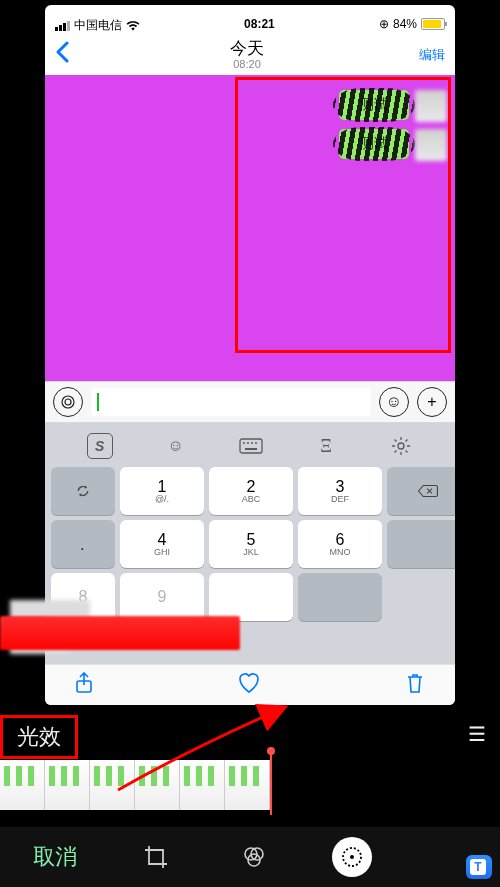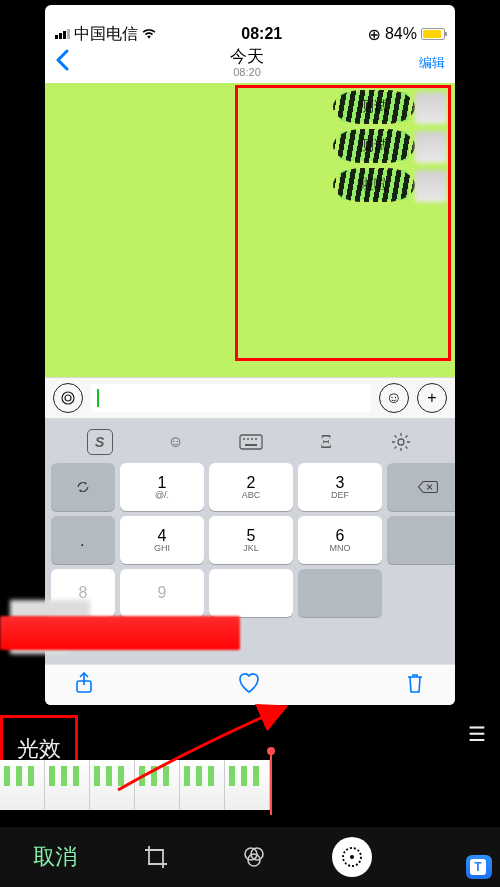--- a/index.html
+++ b/index.html
@@ -1,38 +1,38 @@
 <!DOCTYPE html>
 <html><head>
 <meta charset="utf-8">
 <style>
   html,body{margin:0;padding:0;width:500px;height:887px;background:#000;font-family:-apple-system,"Helvetica Neue",Arial,sans-serif;overflow:hidden;position:relative;}
   .outer{position:absolute;left:45px;top:5px;width:410px;height:700px;background:#fff;border-radius:6px;overflow:hidden;}
   
-  .status-bar{height:18px;padding:20px 10px 0 10px;display:flex;justify-content:space-between;align-items:center;font-size:16px;}
+  .status-bar{height:18px;padding:12px 10px 0 10px;display:flex;justify-content:space-between;align-items:flex-start;font-size:12px;}
   .status-left,.status-right{display:flex;align-items:center;gap:4px;}
   .sig-bars{display:flex;gap:1px;align-items:flex-end;}
   .sig-bars span{width:3px;background:#000;}
   .sig-bars span:nth-child(1){height:4px;}
   .sig-bars span:nth-child(2){height:6px;}
   .sig-bars span:nth-child(3){height:8px;}
   .sig-bars span:nth-child(4){height:10px;opacity:.3;}
   .wifi{width:14px;height:10px;}
   .bat{width:22px;height:10px;border:1px solid #999;border-radius:2px;position:relative;}
   .bat::after{content:"";position:absolute;right:-3px;top:3px;width:2px;height:4px;background:#999;border-radius:0 1px 1px 0;}
   .bat-fill{position:absolute;left:1px;top:1px;bottom:1px;width:80%;background:#ffd400;border-radius:1px;}
   
   .nav{height:40px;display:flex;align-items:center;justify-content:space-between;padding:0 10px;}
   .nav-center{text-align:center;line-height:1.1;}
   .nav-title{font-size:17px;font-weight:400;}
   .nav-sub{font-size:11px;color:#888;}
   .back-chev{color:#007aff;font-size:24px;width:20px;}
   .edit{color:#007aff;font-size:13px;}
   
-  .chat{background:#bef264;height:290px;position:relative;padding:2px 8px;font-family:Liberation Mono, monospace;}
+  .chat{background:#d946ef;height:290px;position:relative;padding:8px 8px;font-family:Liberation Mono, monospace;}
   .redbox-chat{position:absolute;left:190px;top:2px;width:210px;height:270px;border:3px solid red;pointer-events:none;}
   .msg-row{display:flex;justify-content:flex-end;align-items:flex-start;margin:7px 0;gap:6px;}
   .bubble{background:#95ec69;border-radius:5px;padding:6px 10px;font-size:14px;position:relative;min-width:50px;text-align:center;}
   .bubble .scribble{position:absolute;inset:-2px -6px;background:repeating-linear-gradient(100deg,rgba(0,0,0,.85) 0 5px,transparent 5px 9px);border-radius:50%/70%;}
   .bubble span{position:relative;z-index:1;color:#000;opacity:.8;}
   .avatar{width:32px;height:32px;background:linear-gradient(#d0d0d0,#e9e9e9);filter:blur(2px);border-radius:3px;}
   
   .input-bar{height:40px;background:#f7f7f7;display:flex;align-items:center;padding:0 8px;gap:8px;border-top:1px solid #d8d8d8;border-bottom:1px solid #d8d8d8;}
   .voice-ic,.emoji-ic,.plus-ic{width:28px;height:28px;border:1.5px solid #222;border-radius:50%;display:flex;align-items:center;justify-content:center;font-size:16px;}
   .textfield{flex:1;height:28px;background:#fff;border-radius:4px;position:relative;}
@@ -49,21 +49,21 @@
   .key svg{width:22px;height:16px;}
   
   .redact{position:absolute;left:0;top:616px;width:240px;height:34px;background:linear-gradient(#ff4040,#e21818);filter:blur(1px) saturate(1.5);border-radius:2px;}
   .pix{position:absolute;width:80px;height:20px;background:#ddd;filter:blur(2px);}
   
   .share-bar{position:absolute;bottom:0;left:0;right:0;height:40px;background:#fafafa;display:flex;justify-content:space-between;align-items:center;padding:0 30px;border-top:1px solid #e2e2e2;}
   .share-ic{color:#007aff;font-size:20px;}
   .heart-ic{color:#007aff;}
   .trash-ic{color:#007aff;}
   
-  .fx-label{position:absolute;left:0;top:715px;color:#eee;font-size:22px;padding:16px 14px;border:3px solid red;border-bottom-width:3px;}
+  .fx-label{position:absolute;left:0;top:715px;color:#eee;font-size:22px;padding:4px 14px;border:3px solid red;border-bottom-width:3px;}
   .film{position:absolute;left:0;top:760px;width:270px;height:50px;background:#fff;display:flex;gap:0;}
   .film .f{flex:1;background:linear-gradient(#fff,#eee);border-right:1px solid #ccc;position:relative;}
   .film .f::before{content:"";position:absolute;left:4px;right:4px;top:6px;height:20px;background:repeating-linear-gradient(90deg,#7cd967 0 6px,transparent 6px 12px);}
   .playhead{position:absolute;left:270px;top:750px;width:2px;height:65px;background:#ff4e4e;}
   .playhead::before{content:"";position:absolute;left:-3px;top:-3px;width:8px;height:8px;background:#ff4e4e;border-radius:50%;}
   .menu-ic{position:absolute;right:12px;top:722px;color:#eee;font-size:20px;letter-spacing:2px;}
   
   .editor-bar{position:absolute;left:0;right:0;bottom:0;height:60px;background:#111;display:flex;align-items:center;justify-content:space-around;}
   .cancel-btn{color:#86efac;font-size:22px;margin-left:4px;}
   .tool{width:40px;height:40px;display:flex;align-items:center;justify-content:center;color:#ddd;}
@@ -116,24 +116,20 @@
     <div class="edit">编辑</div>
   </div>
 
   <div class="chat">
     <div class="msg-row">
       <div class="bubble"><div class="scribble"></div><span>测试</span></div>
       <div class="avatar"></div>
     </div>
     <div class="msg-row">
       <div class="bubble"><div class="scribble"></div><span>测试</span></div>
-      <div class="avatar"></div>
-    </div>
-    <div class="msg-row">
-      <div class="bubble"><div class="scribble"></div><span>啦啦</span></div>
       <div class="avatar"></div>
     </div>
     <div class="redbox-chat"></div>
   </div>
 
   <div class="input-bar">
     <div class="voice-ic">
         <svg width="16" height="16" viewBox="0 0 16 16">
           <circle cx="8" cy="8" r="3" fill="none" stroke="#222" stroke-width="1.2"></circle>
           <circle cx="8" cy="8" r="6" fill="none" stroke="#222" stroke-width="1.2"></circle>

